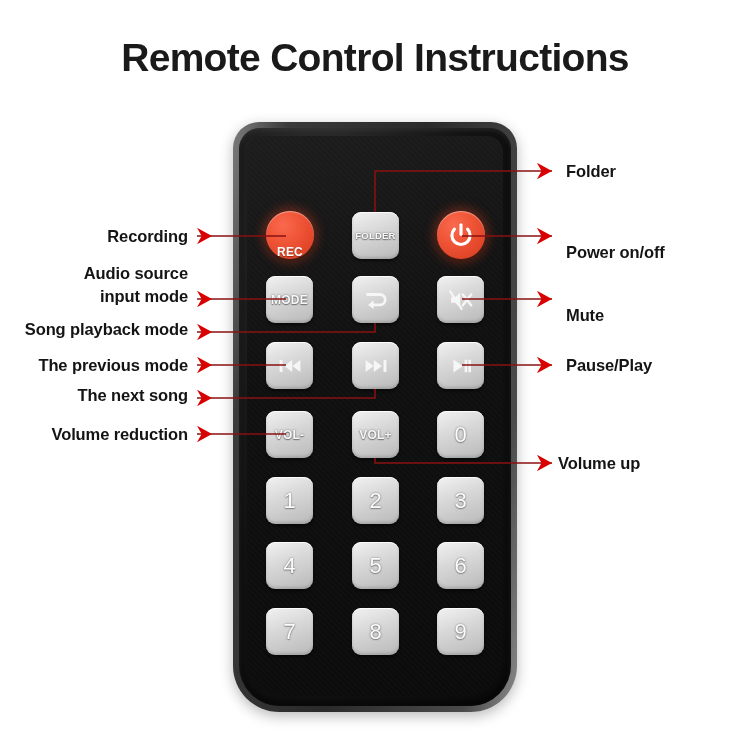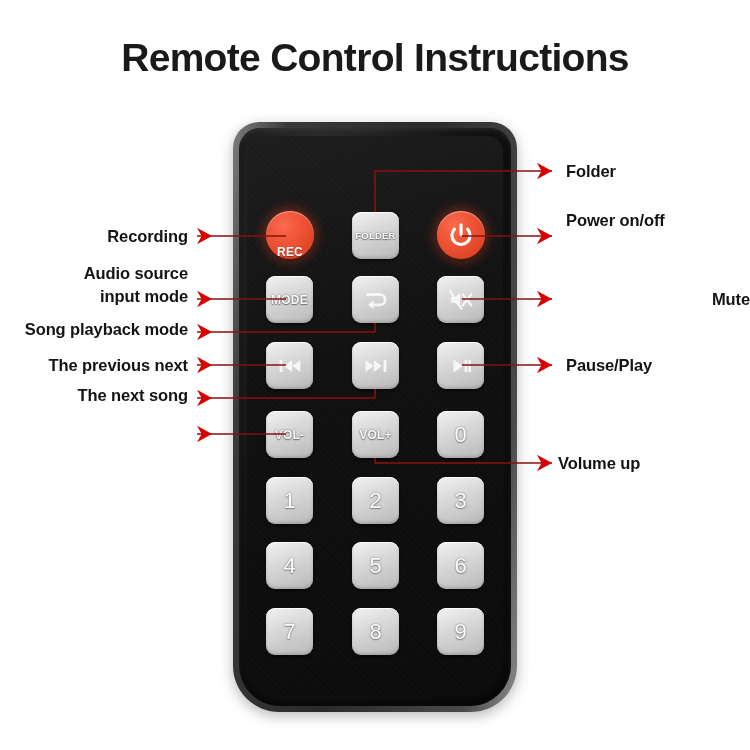--- a/index.html
+++ b/index.html
@@ -244,28 +244,29 @@
     </g>
   </svg>
 
   <div class="callout left" style="left:0;top:226px;width:188px;">Recording</div>
 
   <div class="callout left" style="left:0;top:286px;width:188px;">input mode</div>
   <div class="callout left" style="left:0;top:263px;width:188px;">Audio source</div>
 
   <div class="callout left" style="left:0;top:319px;width:188px;">Song playback mode</div>
 
-  <div class="callout left" style="left:0;top:355px;width:188px;">The previous next</div>
+  <div class="callout left" style="left:0;top:355px;width:188px;">The previous mode</div>
 
   <div class="callout left" style="left:0;top:385px;width:188px;">The next song</div>
 
+  <div class="callout left" style="left:0;top:424px;width:188px;">Volume reduction</div>
 
   <div class="callout right" style="left:566px;top:161px;width:184px;">Folder</div>
 
-  <div class="callout right" style="left:566px;top:210px;width:184px;">Power on/off</div>
-
-  <div class="callout right" style="left:566px;top:289px;width:184px;text-align:right;">Mute</div>
+  <div class="callout right" style="left:566px;top:242px;width:184px;">Power on/off</div>
+
+  <div class="callout right" style="left:566px;top:305px;width:184px;">Mute</div>
 
   <div class="callout right" style="left:566px;top:355px;width:184px;">Pause/Play</div>
 
   <div class="callout right" style="left:558px;top:453px;width:184px;">Volume up</div>
 
 </div>
 
 </body></html>

